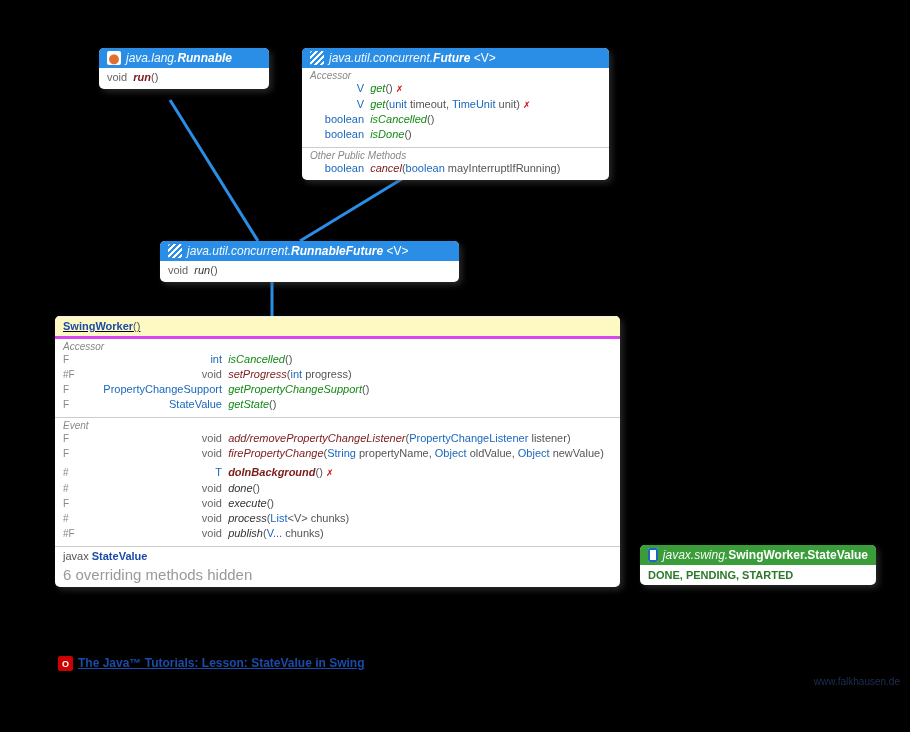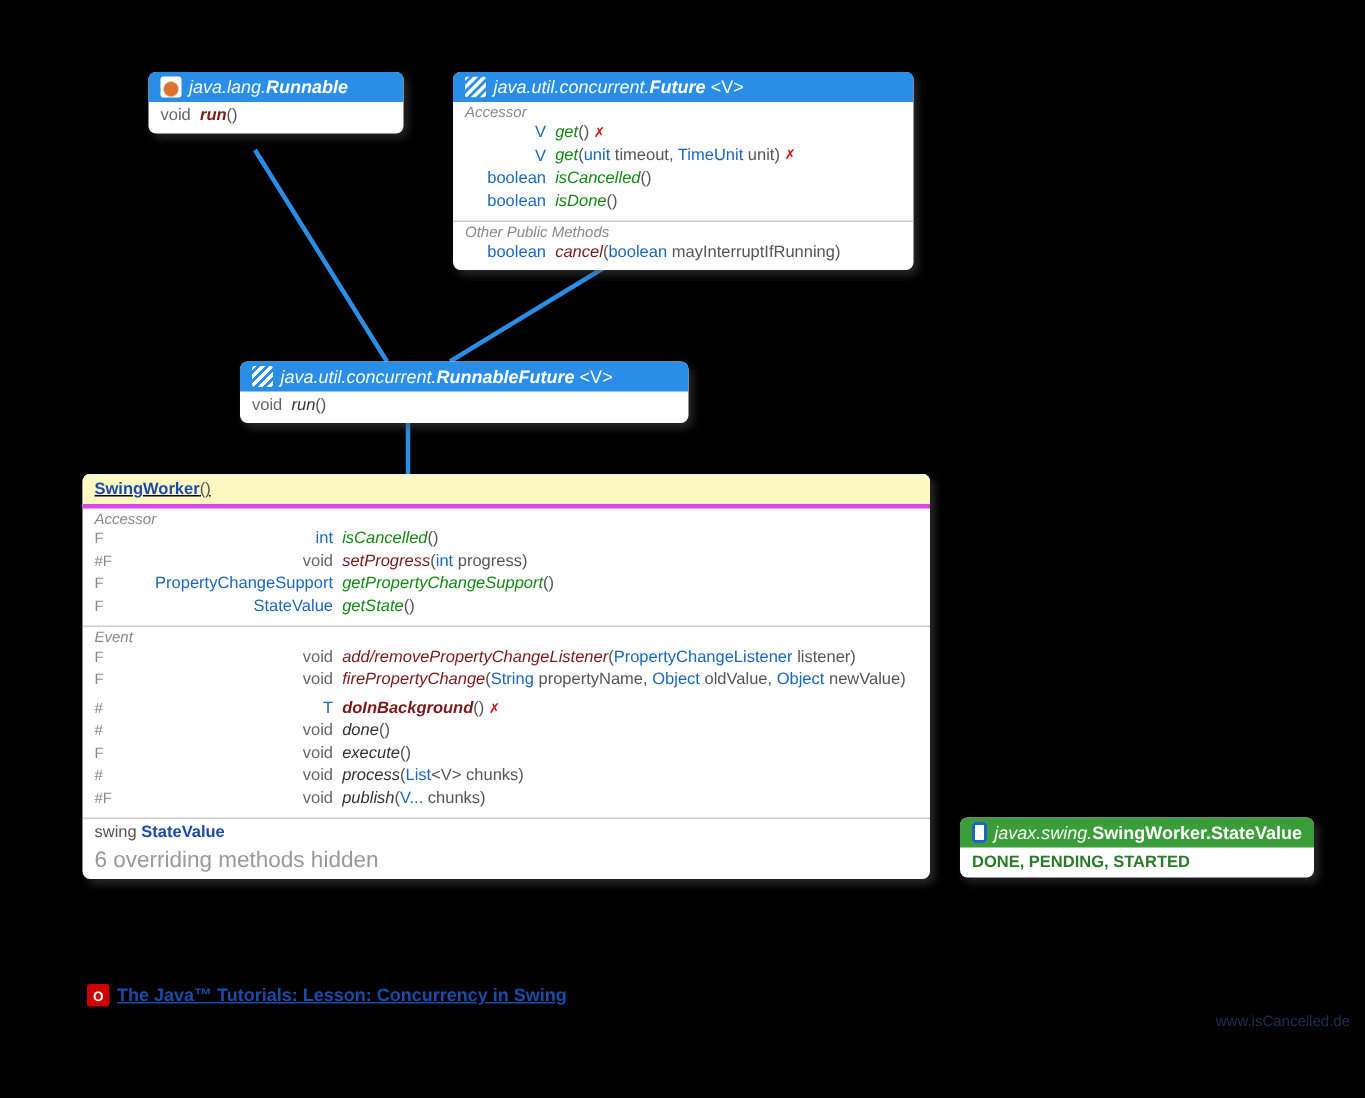--- a/index.html
+++ b/index.html
@@ -163,27 +163,27 @@
     <div class="row"><span class="mod">F</span><span class="kw-void" style="display:inline-block;width:135px;text-align:right">void</span>&nbsp;&nbsp;<span class="mname">add/removePropertyChangeListener</span><span class="param">(</span><span class="ptype">PropertyChangeListener</span><span class="param"> listener)</span></div>
     <div class="row"><span class="mod">F</span><span class="kw-void" style="display:inline-block;width:135px;text-align:right">void</span>&nbsp;&nbsp;<span class="mname">firePropertyChange</span><span class="param">(</span><span class="ptype">String</span><span class="param"> propertyName, </span><span class="ptype">Object</span><span class="param"> oldValue, </span><span class="ptype">Object</span><span class="param"> newValue)</span></div>
   </div>
   <div class="box-body" style="padding-top:0">
     <div class="row"><span class="mod">#</span><span class="ret" style="width:135px">T</span>&nbsp;&nbsp;<span class="mname-bold">doInBackground</span><span class="param">()</span> <span class="exc">✗</span></div>
     <div class="row"><span class="mod">#</span><span class="kw-void" style="display:inline-block;width:135px;text-align:right">void</span>&nbsp;&nbsp;<span class="mname-plain">done</span><span class="param">()</span></div>
     <div class="row"><span class="mod">F</span><span class="kw-void" style="display:inline-block;width:135px;text-align:right">void</span>&nbsp;&nbsp;<span class="mname-plain">execute</span><span class="param">()</span></div>
     <div class="row"><span class="mod">#</span><span class="kw-void" style="display:inline-block;width:135px;text-align:right">void</span>&nbsp;&nbsp;<span class="mname-plain">process</span><span class="param">(</span><span class="ptype">List</span><span class="param">&lt;V&gt;</span><span class="param"> chunks)</span></div>
     <div class="row"><span class="mod">#F</span><span class="kw-void" style="display:inline-block;width:135px;text-align:right">void</span>&nbsp;&nbsp;<span class="mname-plain">publish</span><span class="param">(</span><span class="ptype">V...</span><span class="param"> chunks)</span></div>
   </div>
-  <div class="enum-row divider"><span style="color:#555;font-weight:normal">swing </span><span>StateValue</span></div>
+  <div class="enum-row divider"><span style="color:#555;font-weight:normal">javax </span><span>StateValue</span></div>
   <div class="hidden-row">6 overriding methods hidden</div>
 </div>
 
 <div class="box state-box" style="left:640px; top:545px; width:236px;">
   <div class="box-header green">
     <span class="hdr-icon square"></span>
     <span><span class="pkg">javax.swing.</span><span style="font-weight:bold">SwingWorker.StateValue</span></span>
   </div>
   <div class="box-body">DONE, PENDING, STARTED</div>
 </div>
 
 <div class="footer-icon">O</div>
-<a class="footer-link">The Java™ Tutorials: Lesson: Concurrency in Swing</a>
-<div class="watermark">www.isCancelled.de</div>
+<a class="footer-link">The Java™ Tutorials: Lesson: StateValue in Swing</a>
+<div class="watermark">www.falkhausen.de</div>
 
 </body></html>

